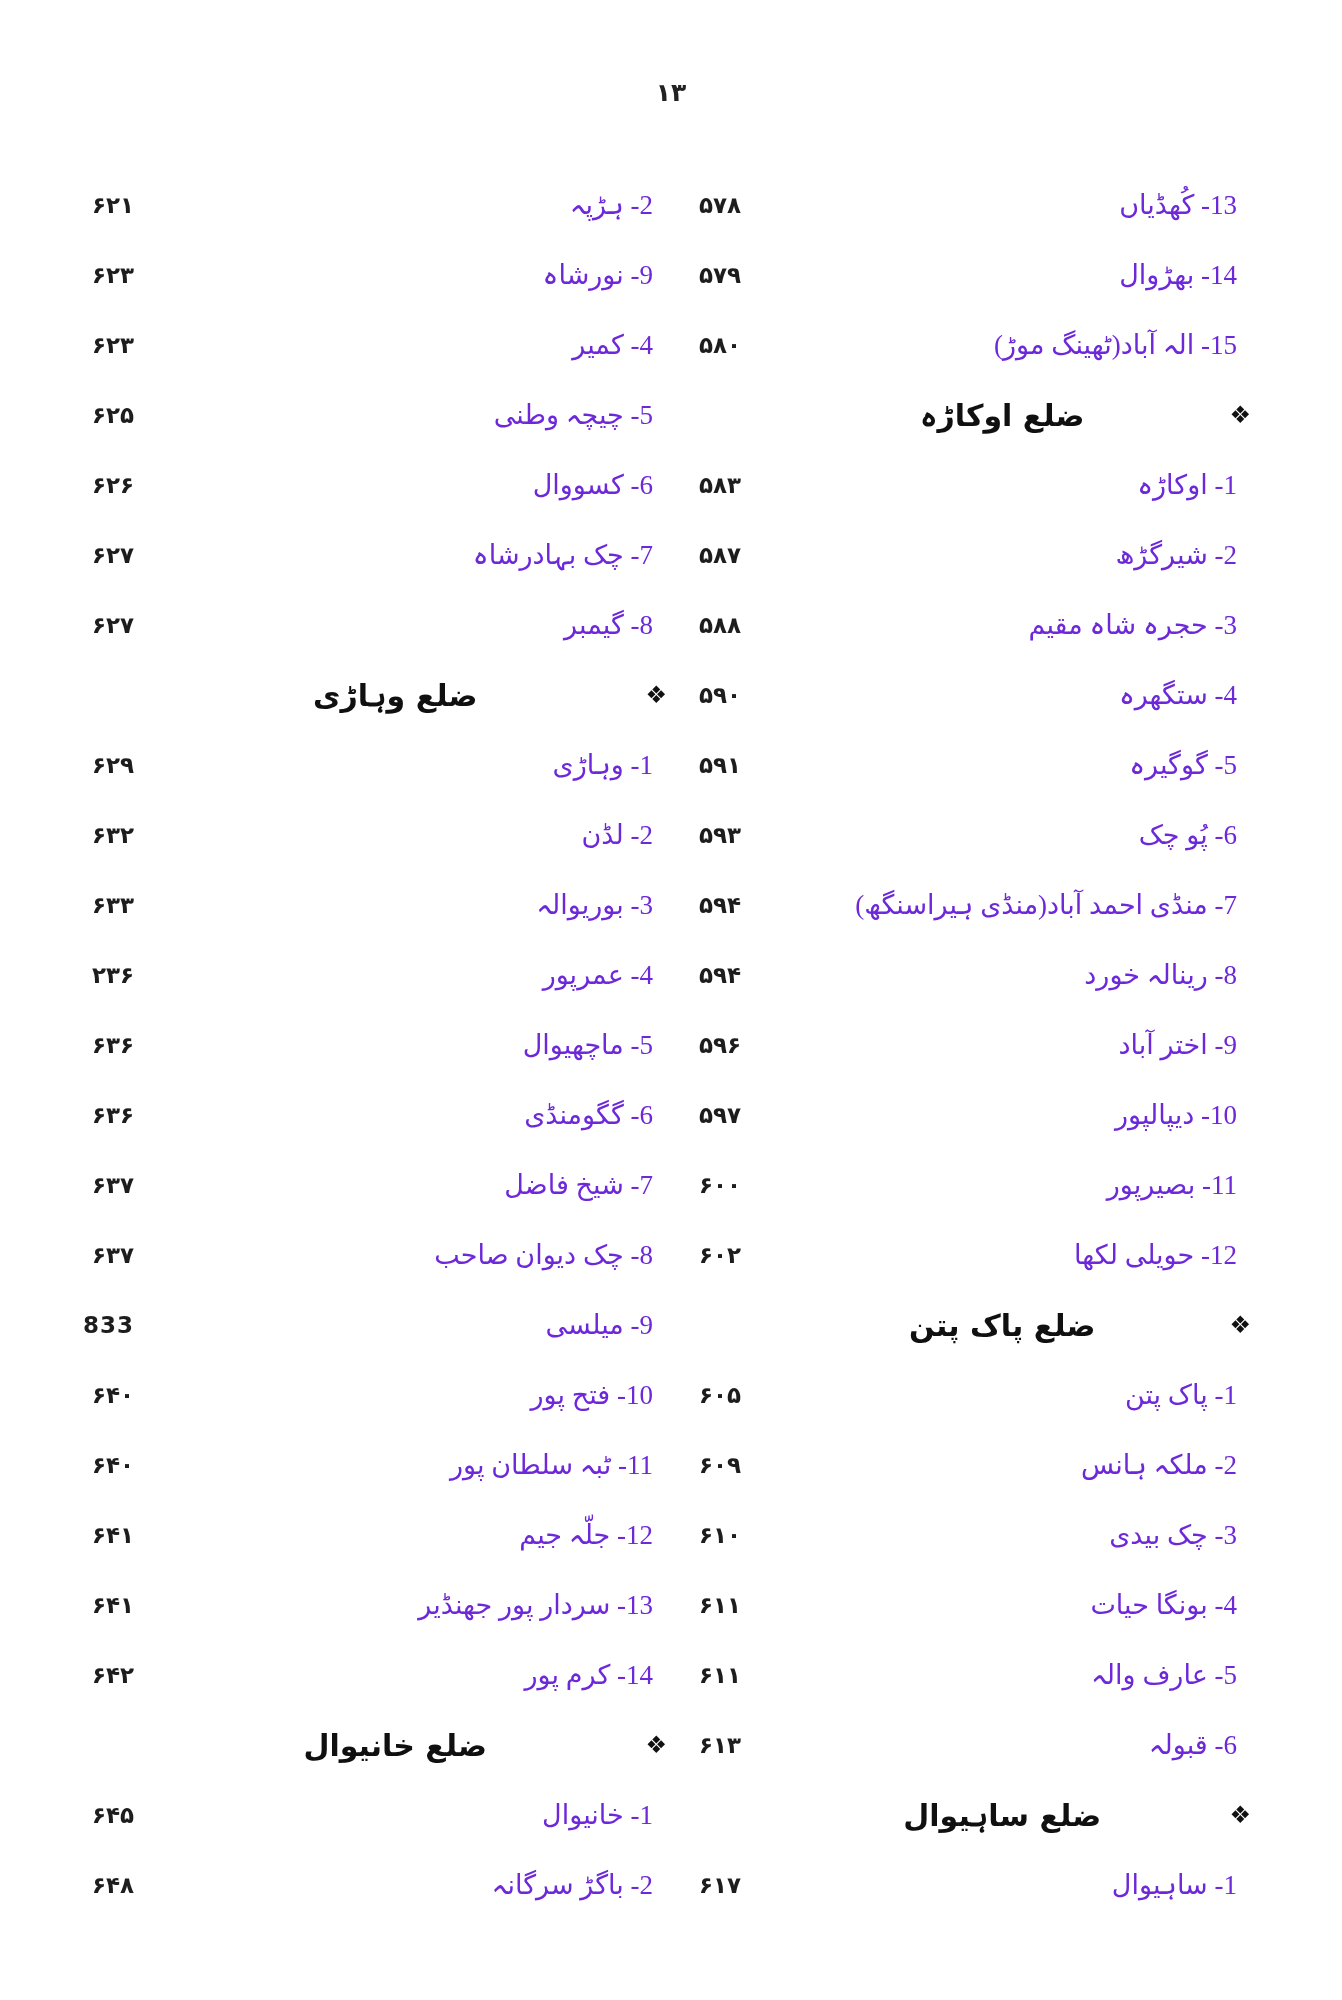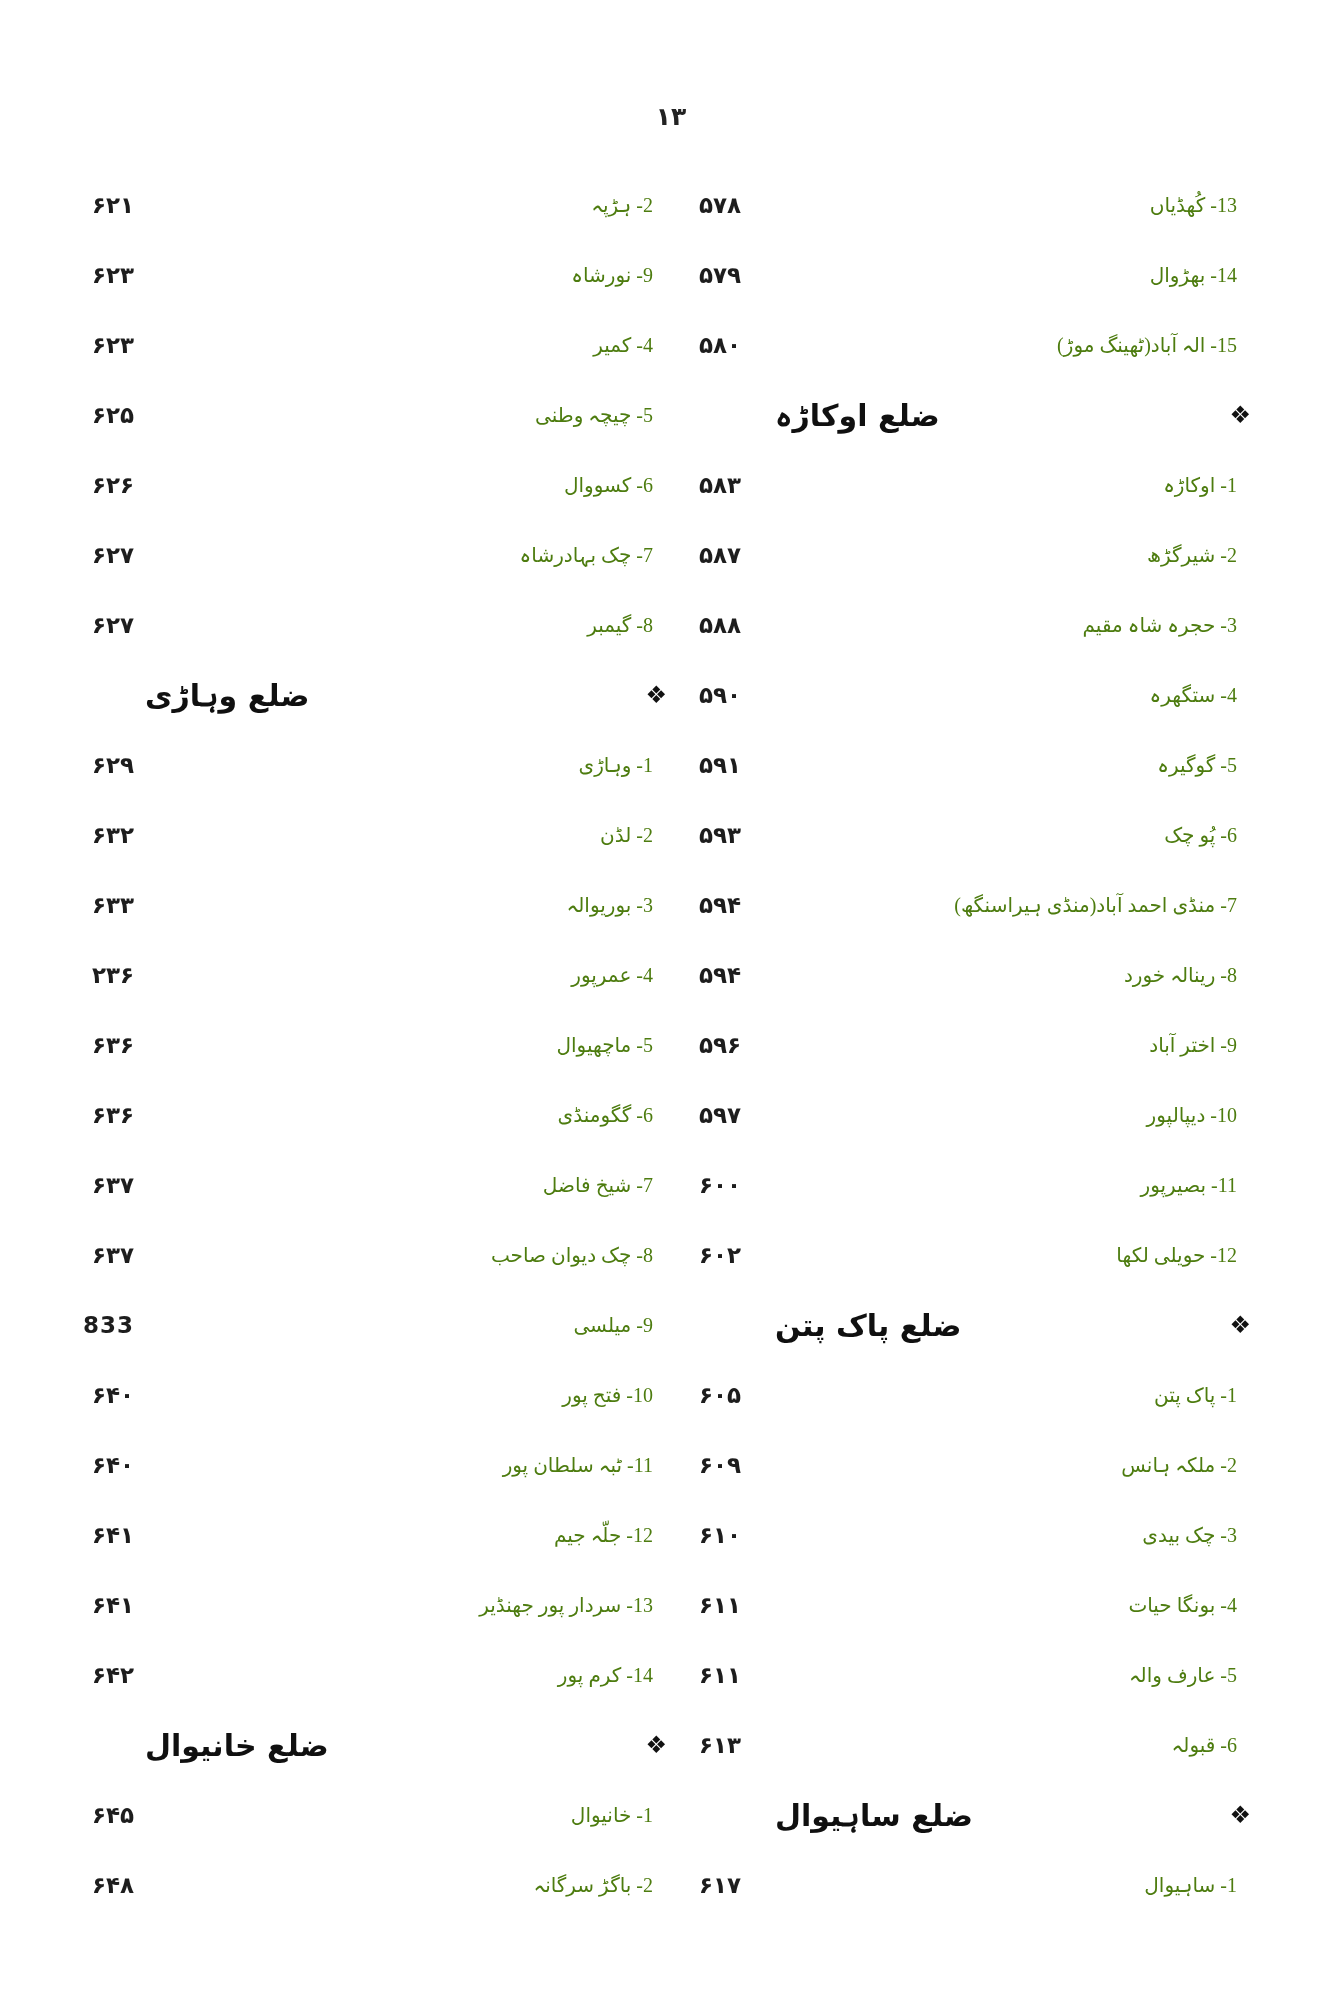--- a/index.html
+++ b/index.html
@@ -18,21 +18,20 @@
   .page-number {
     position: absolute;
     top: 78px;
     left: 0;
     width: 100%;
     text-align: center;
     font-family: "DejaVu Sans", sans-serif;
     font-size: 25px;
     font-weight: 600;
     color: #222;
-    margin-top: 24px;
   }
   .toc {
     position: absolute;
     top: 170px;
     left: 0;
     width: 100%;
   }
   .row {
     position: relative;
     height: 70px;
@@ -46,23 +45,23 @@
   }
   
   .re { left: 775px; width: 462px; direction: rtl; justify-content: flex-start; }
   .rp { left: 623px; width: 118px; justify-content: flex-end; }
   
   .le { left: 145px; width: 508px; direction: rtl; justify-content: flex-start; }
   .lp { left: 54px;  width: 80px;  justify-content: flex-end; }
 
   .entry-label {
     font-family: "Liberation Serif", "DejaVu Sans", serif;
-    font-size: 20px;
+    font-size: 27px;
     white-space: nowrap;
-    color: #4d7c0f;
+    color: #6d28d9;
     text-align: center;
   }
   .page-num {
     font-family: "DejaVu Sans", sans-serif;
     font-size: 23px;
     font-weight: 600;
     color: #1d1d1d;
     letter-spacing: 1px;
   }
   .heading-wrap {
@@ -73,21 +72,21 @@
   }
   .diamond {
     font-family: "DejaVu Sans", sans-serif;
     font-size: 24px;
     color: #111;
     margin-inline-start: -14px;
     line-height: 1;
   }
   .heading-title {
     flex: 1;
-    text-align: left;
+    text-align: center;
     font-family: "DejaVu Sans", "Liberation Serif", sans-serif;
     font-size: 30px;
     font-weight: 700;
     color: #101010;
     white-space: nowrap;
   }
 </style>
 </head>
 <body>
 

